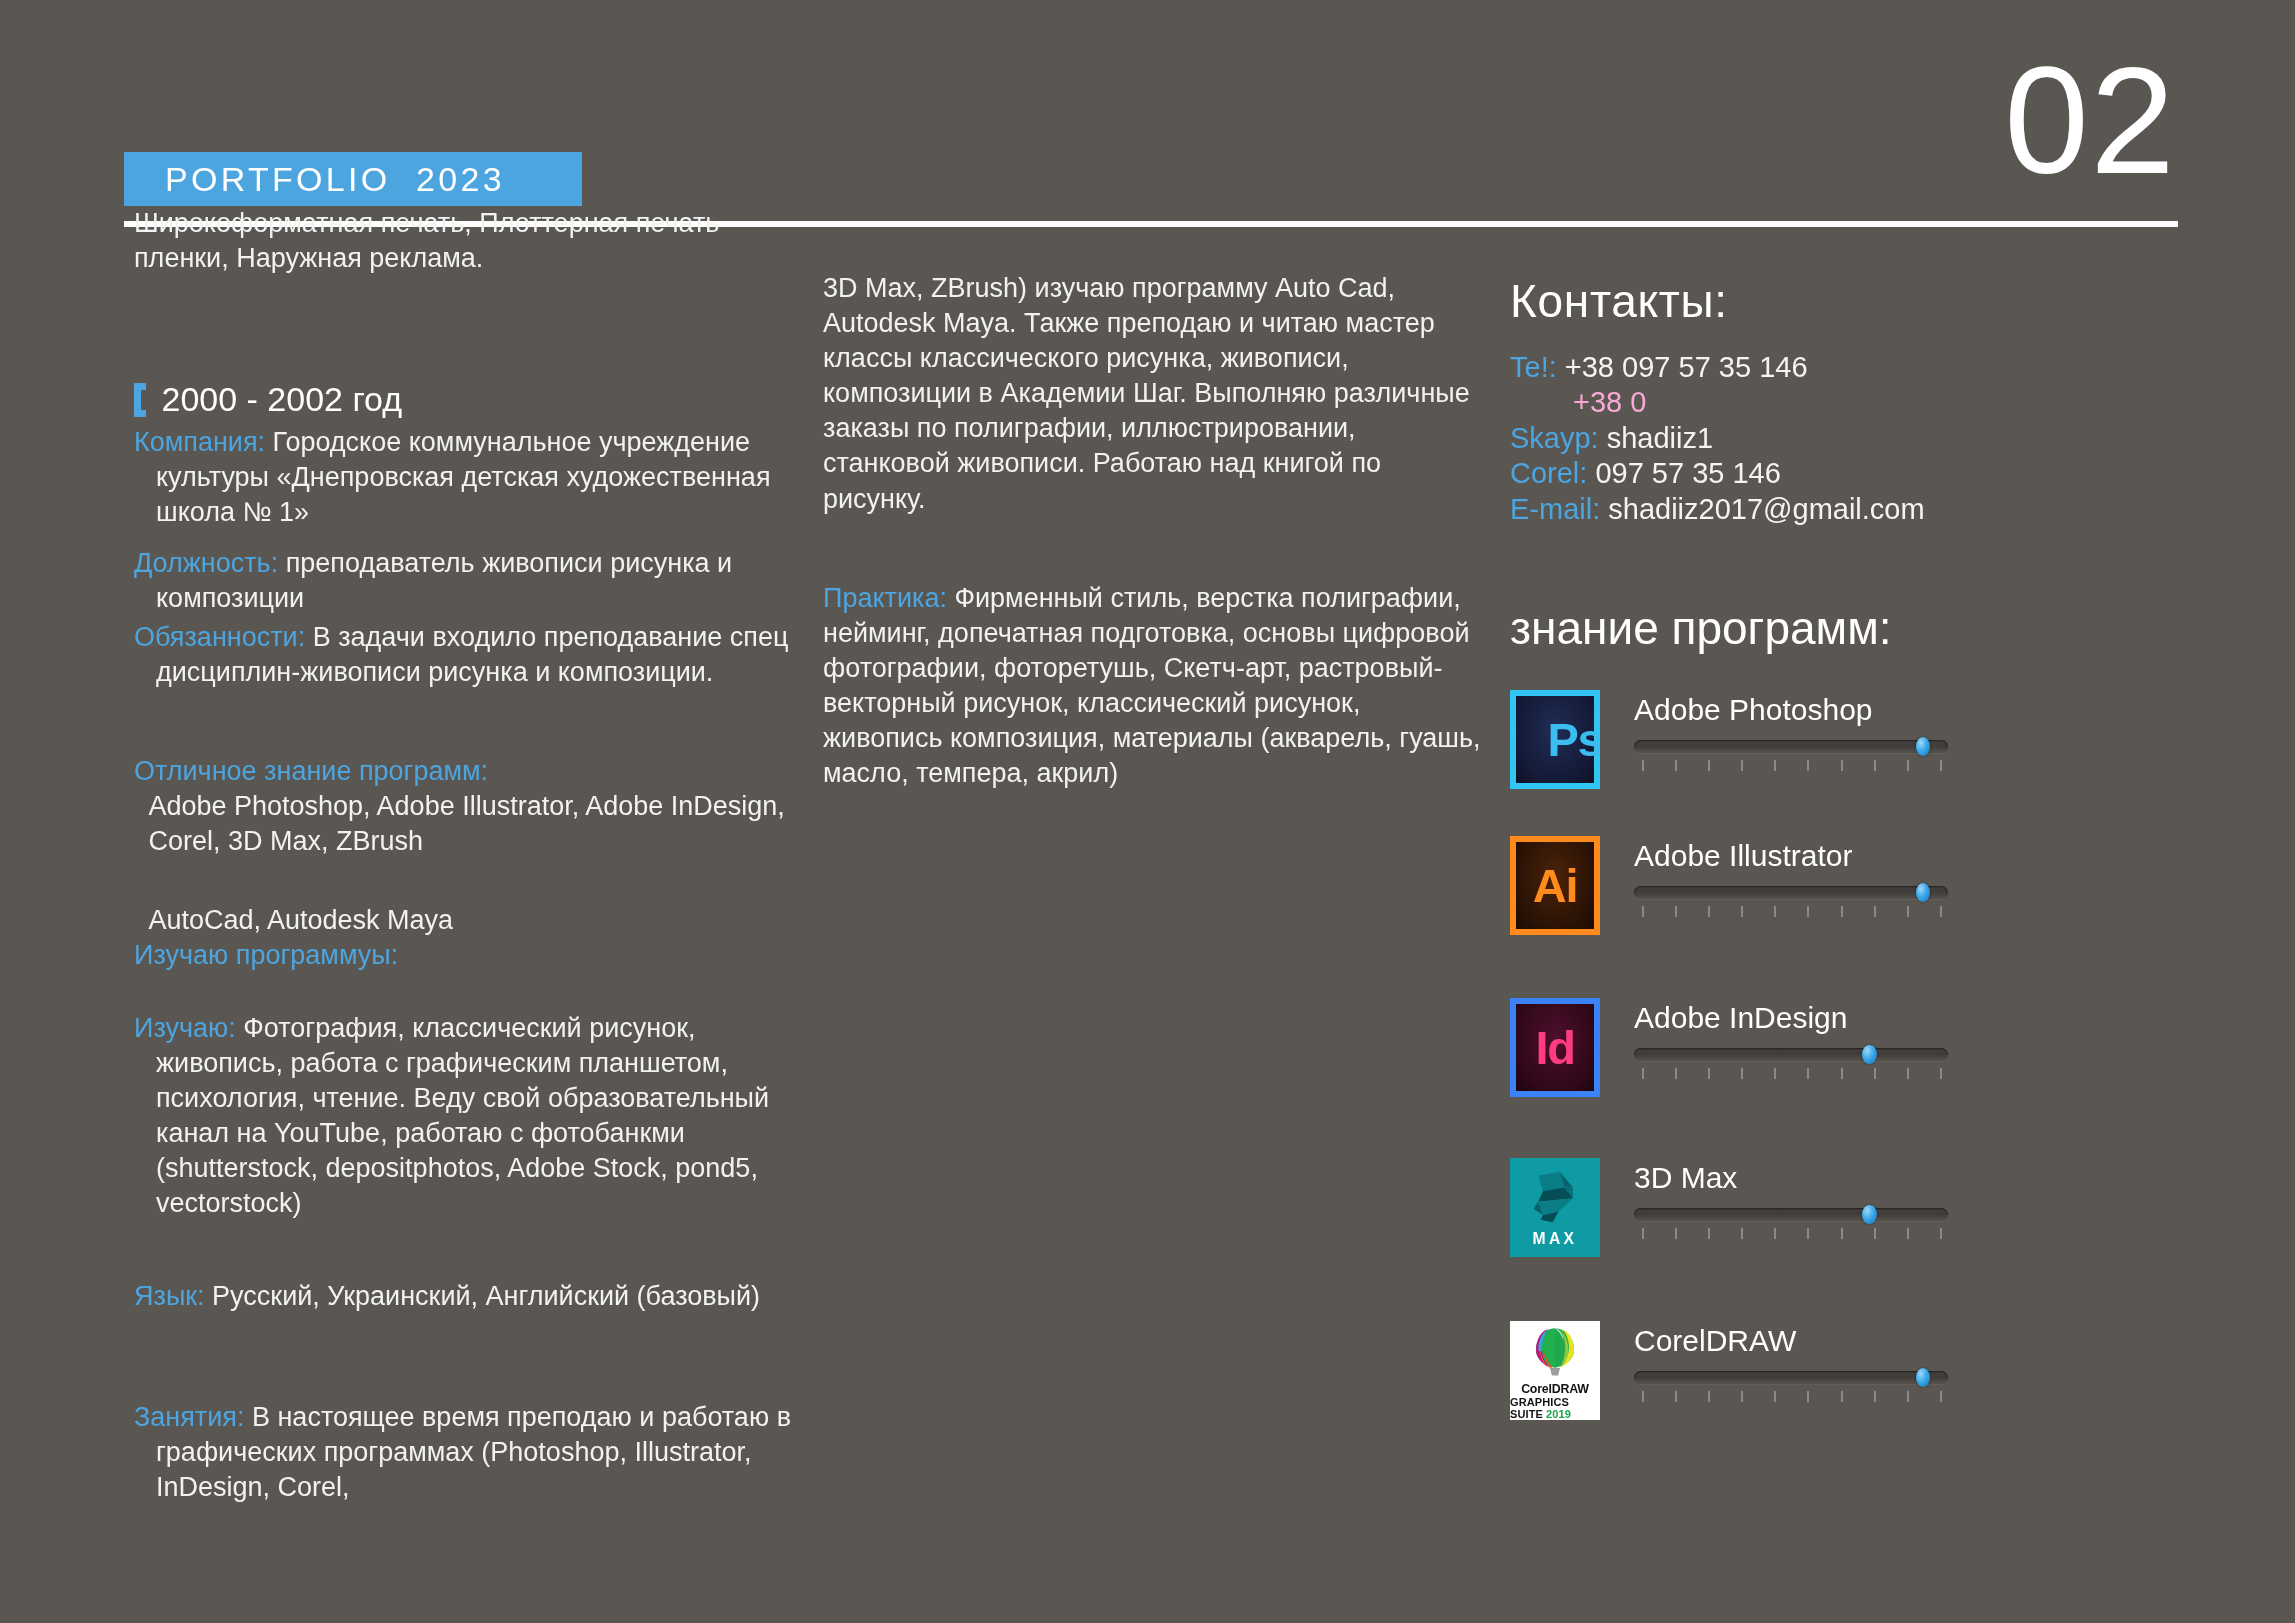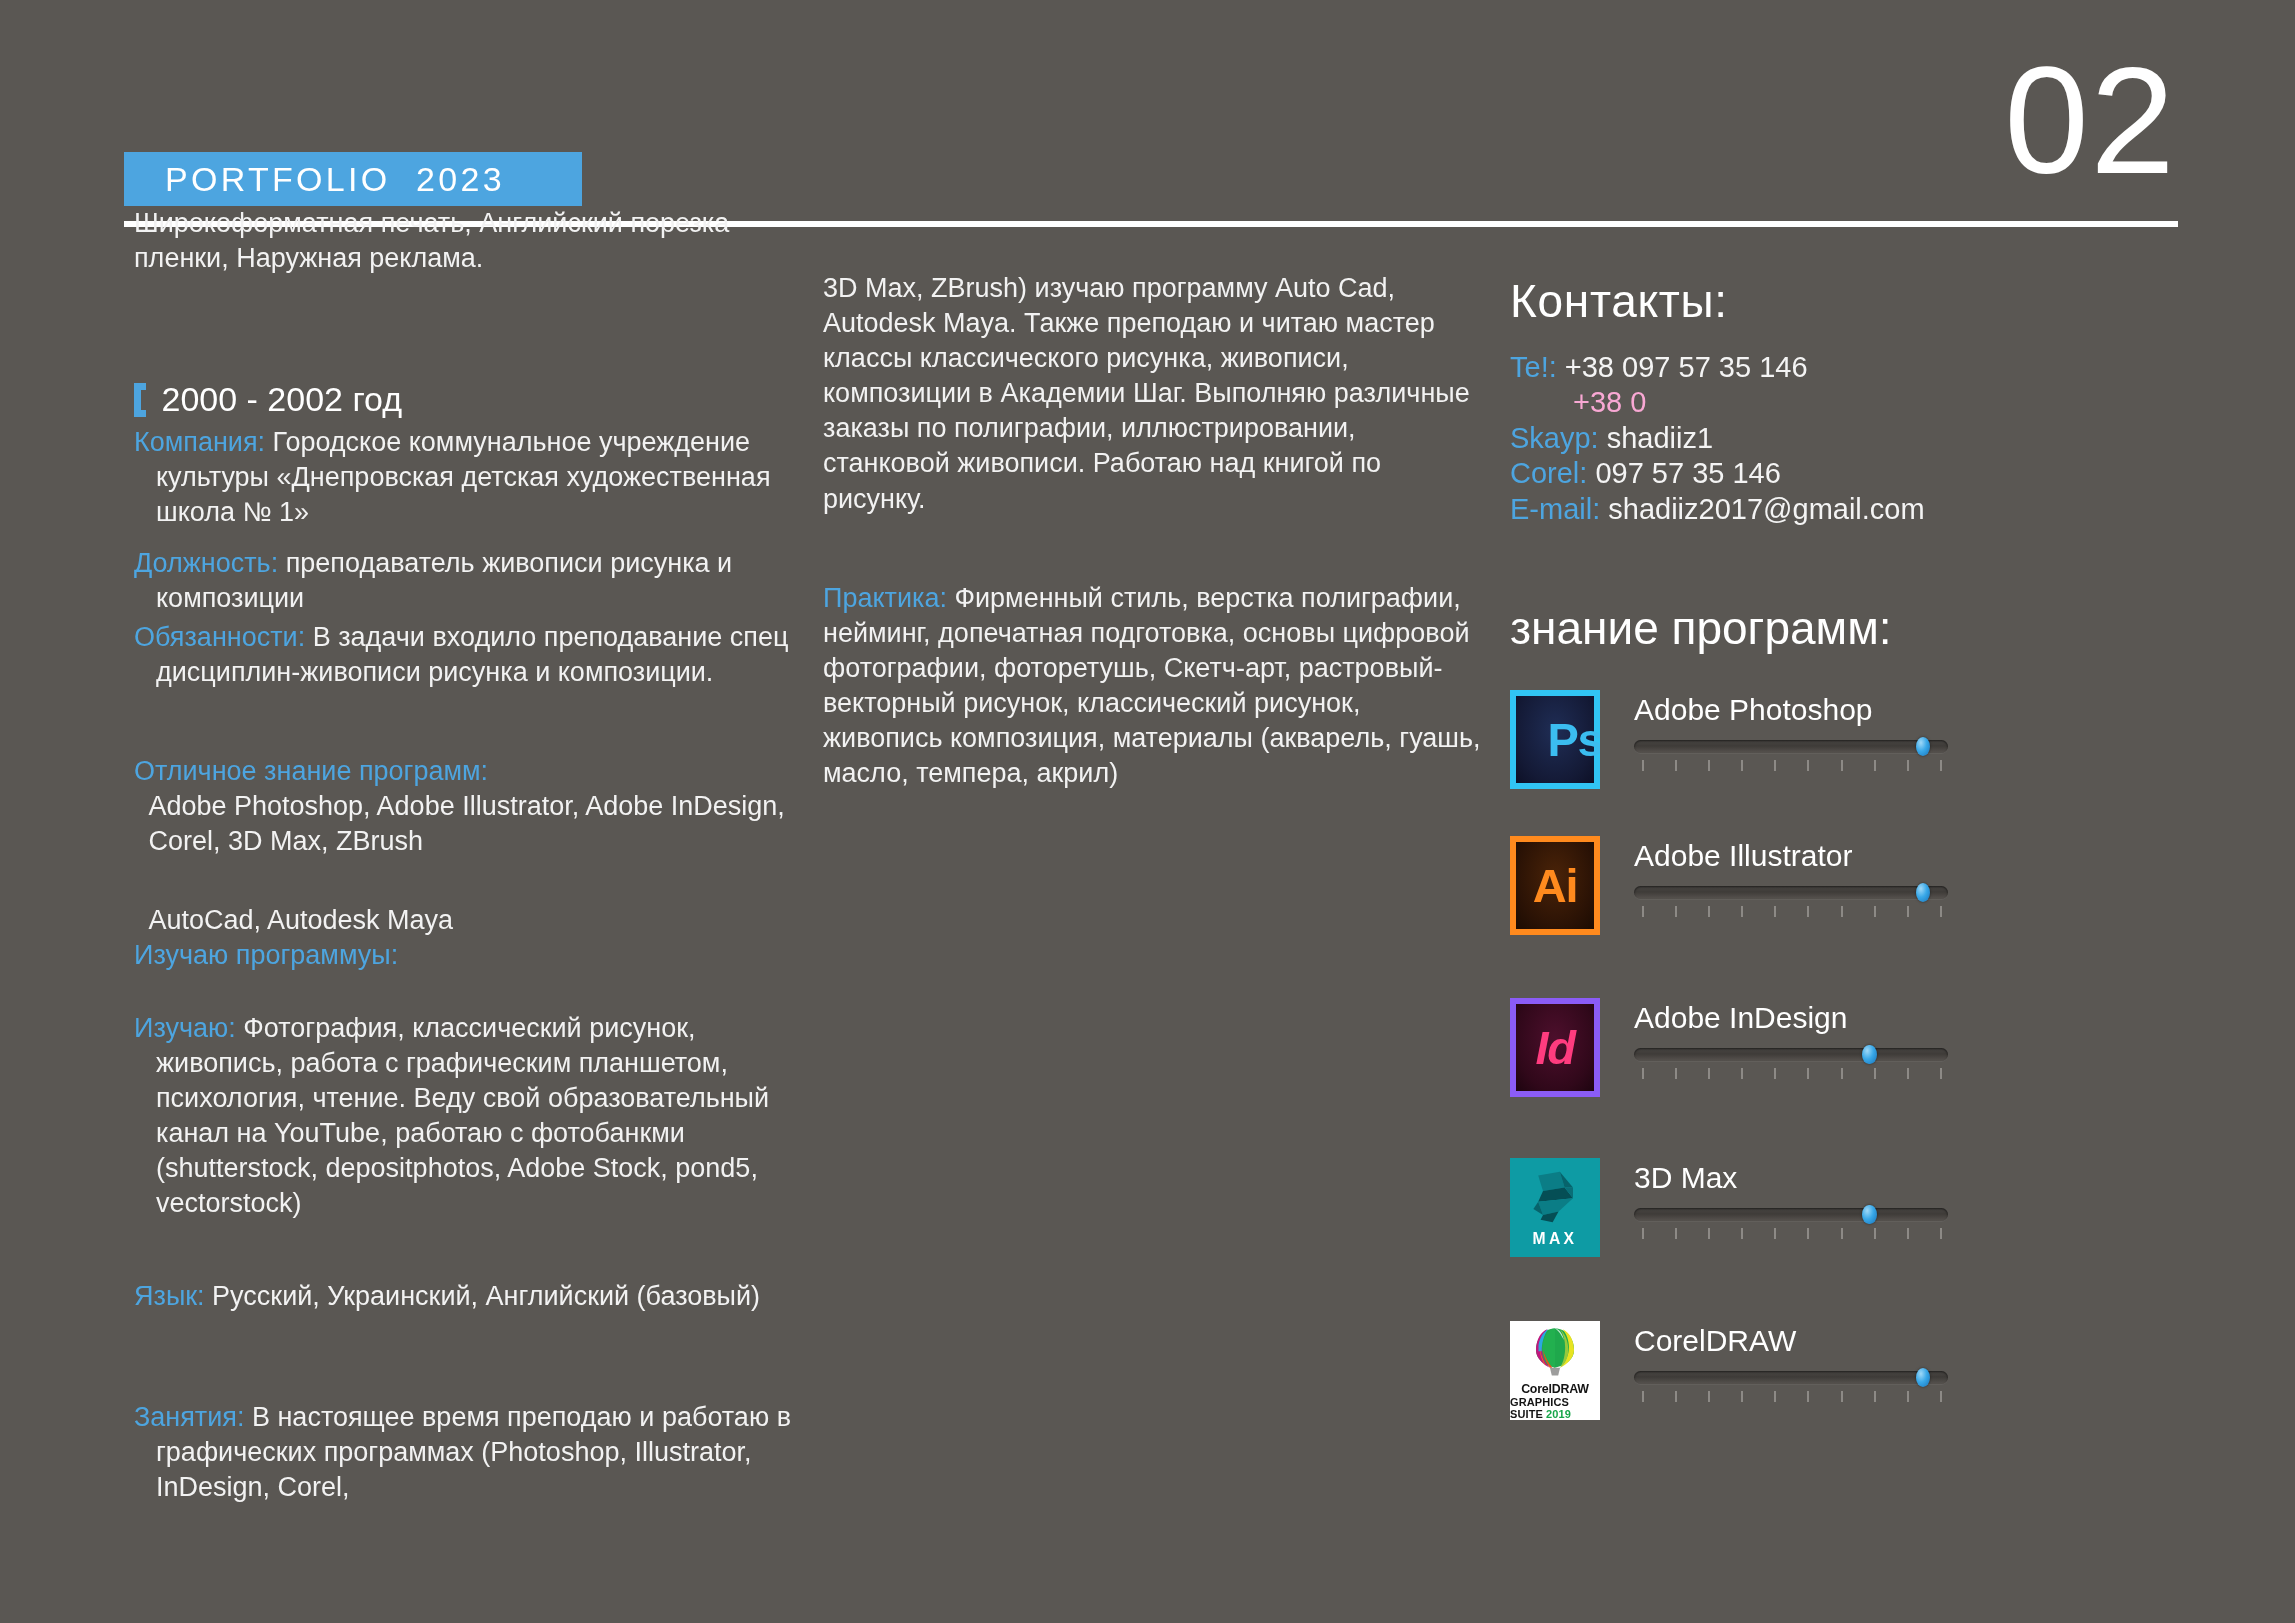--- a/index.html
+++ b/index.html
@@ -212,21 +212,21 @@
     display: flex; align-items: center; justify-content: center;
   }
   .lg-ps .g { color: #3bbdf0; font-size: 47px; font-weight: 700; letter-spacing: -1.3px; font-family: "Liberation Sans", sans-serif; margin-left: 40px; }
   .lg-ai { background: #ff8a1e; }
   .lg-ai .inner {
     position: absolute; inset: 5.9px;
     background: radial-gradient(ellipse at 50% 40%, #4a2308 0%, #2a1205 70%, #1b0b02 100%);
     display: flex; align-items: center; justify-content: center;
   }
   .lg-ai .g { color: #ff8a1e; font-size: 47px; font-weight: 700; letter-spacing: -1.3px; }
-  .lg-id { background: #8b5cf6; font-style: italic; }
+  .lg-id { background: #3b82f6; }
   .lg-id .inner {
     position: absolute; inset: 5.9px;
     background: radial-gradient(ellipse at 50% 40%, #4d0f2c 0%, #30081a 70%, #1d040f 100%);
     display: flex; align-items: center; justify-content: center;
   }
   .lg-id .g { color: #ff3c7f; font-size: 47px; font-weight: 700; letter-spacing: -1.3px; }
   .lg-max { background: #0e9ba4; display:flex; flex-direction:column; align-items:center; justify-content:center; }
   .lg-max .mx-txt { color:#ffffff; font-size: 15.7px; font-weight: 700; letter-spacing: 3.3px; margin-top: 2.6px; }
   .lg-corel { background: #ffffff; display:flex; flex-direction:column; align-items:center; justify-content:flex-start; padding-top: 5.2px; box-sizing:border-box; }
   .corel-t1 { color:#141414; font-size: 12.4px; font-weight: 700; letter-spacing: -0.2px; margin-top: 1.3px; }
@@ -240,21 +240,21 @@
 
   <div class="header-badge">
     <span class="header-badge-text">PORTFOLIO  2023</span>
   </div>
   <div class="page-number">02</div>
   <div class="header-rule"></div>
 
   <div class="col col-left">
 
     <div class="block" style="top:206px; width:654px;">
-      <p class="t">Широкоформатная печать, Английский порезка пленки, Наружная реклама.</p>
+      <p class="t">Широкоформатная печать, Плоттерная печать пленки, Наружная реклама.</p>
     </div>
 
     <div class="block" style="top:379px; width:654px;">
       <div class="year-line">
         <span class="bracket"></span>
         <span>2000 - 2002 год</span>
       </div>
     </div>
 
     <div class="block" style="top:425px; width:654px;">

